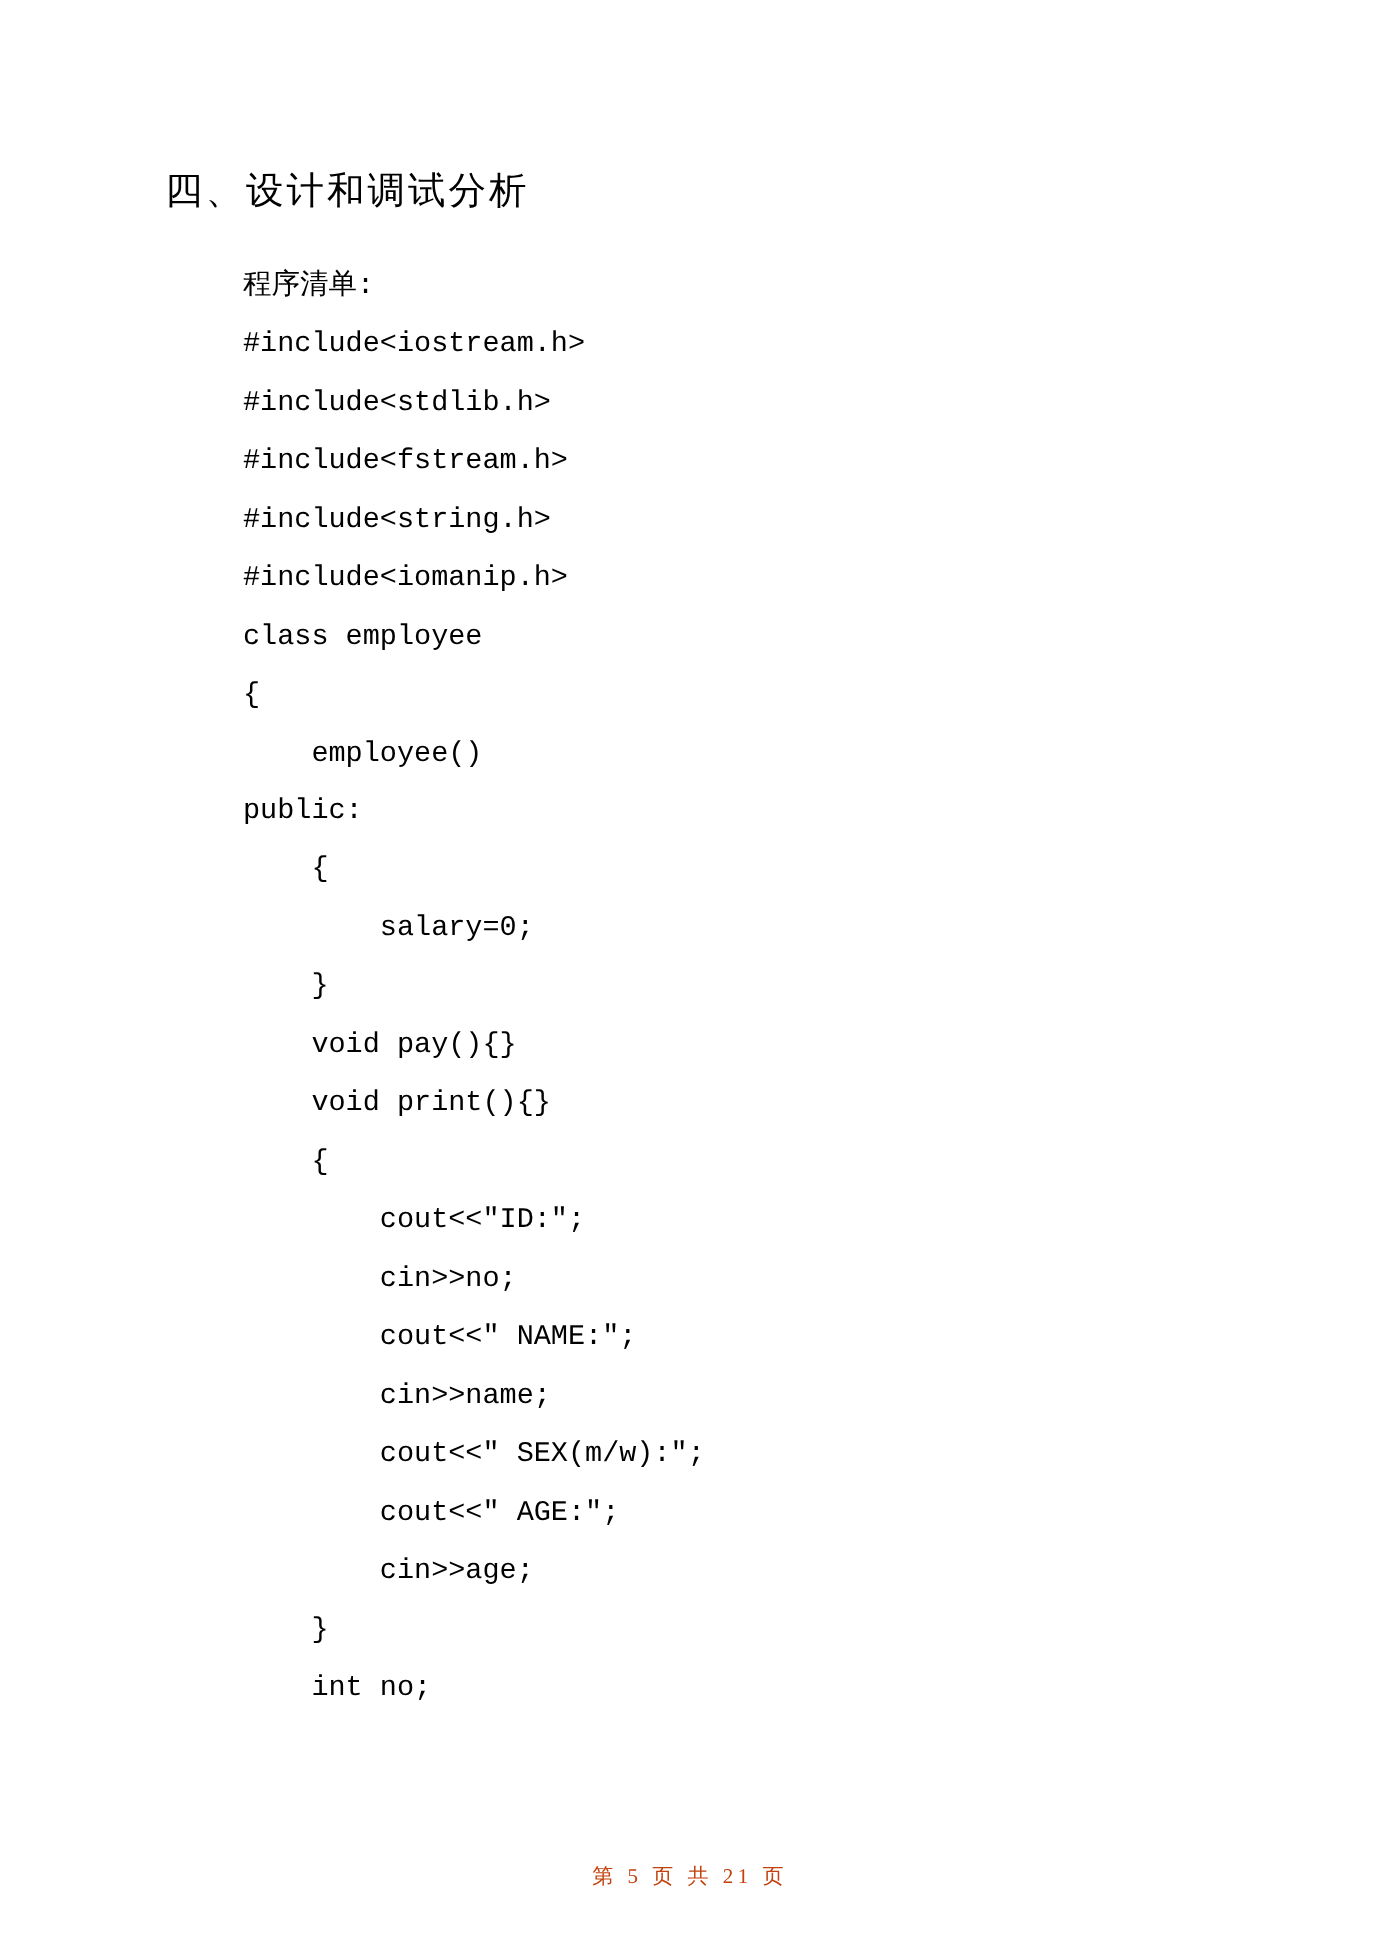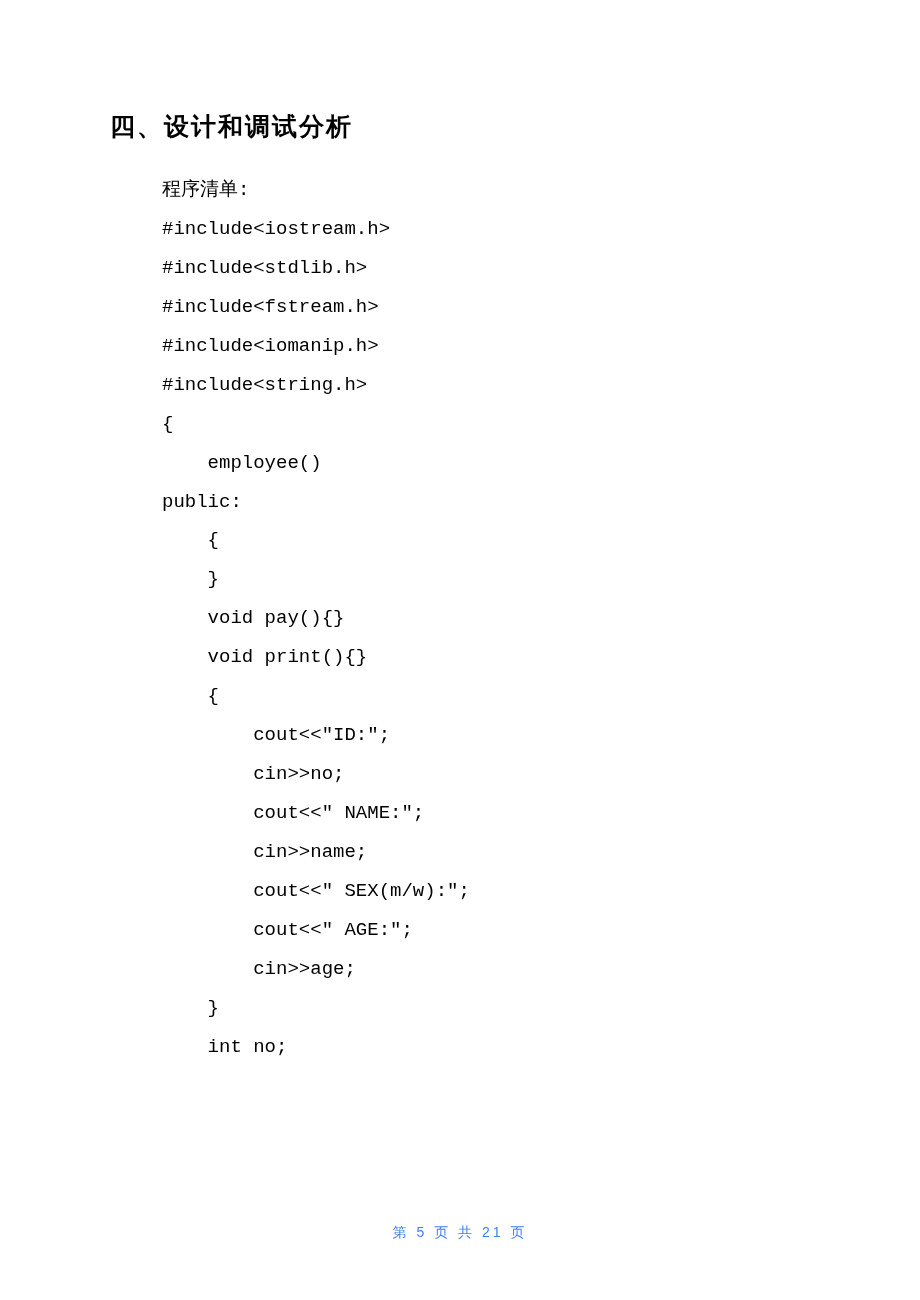--- a/index.html
+++ b/index.html
@@ -10,63 +10,65 @@
     body {
       width: 920px;
       height: 1300px;
       background: #ffffff;
       font-family: "SimSun", "宋体", serif;
       padding: 110px 110px 60px 110px;
       position: relative;
     }
     .heading {
       font-size: 25px;
-      font-weight: bold;
+      font-weight: normal;
       color: #000;
       margin-bottom: 28px;
       letter-spacing: 2px;
     }
     .content {
       padding-left: 52px;
     }
     .line {
       font-size: 19px;
       color: #000000;
       line-height: 2.05;
       white-space: pre;
       font-family: "SimSun", "宋体", "Courier New", monospace;
     }
     .footer {
       position: absolute;
-      bottom: 58px;
+      bottom: 40px;
       left: 0;
       width: 100%;
       text-align: center;
       font-size: 14px;
-      color: #3b82f6;
+      color: #c2410c;
       letter-spacing: 3px;
-      font-family: Liberation Sans, sans-serif;
+      font-family: Liberation Serif, serif;
     }
   </style>
 </head>
 <body>
 
 <div class="heading">四、设计和调试分析</div>
 
 <div class="content">
   <div class="line">程序清单:</div>
   <div class="line">#include&lt;iostream.h&gt;</div>
   <div class="line">#include&lt;stdlib.h&gt;</div>
   <div class="line">#include&lt;fstream.h&gt;</div>
+  <div class="line">#include&lt;string.h&gt;</div>
   <div class="line">#include&lt;iomanip.h&gt;</div>
-  <div class="line">#include&lt;string.h&gt;</div>
+  <div class="line">class employee</div>
   <div class="line">{</div>
   <div class="line">    employee()</div>
   <div class="line">public:</div>
   <div class="line">    {</div>
+  <div class="line">        salary=0;</div>
   <div class="line">    }</div>
   <div class="line">    void pay(){}</div>
   <div class="line">    void print(){}</div>
   <div class="line">    {</div>
   <div class="line">        cout&lt;&lt;"ID:";</div>
   <div class="line">        cin&gt;&gt;no;</div>
   <div class="line">        cout&lt;&lt;" NAME:";</div>
   <div class="line">        cin&gt;&gt;name;</div>
   <div class="line">        cout&lt;&lt;" SEX(m/w):";</div>
   <div class="line">        cout&lt;&lt;" AGE:";</div>

